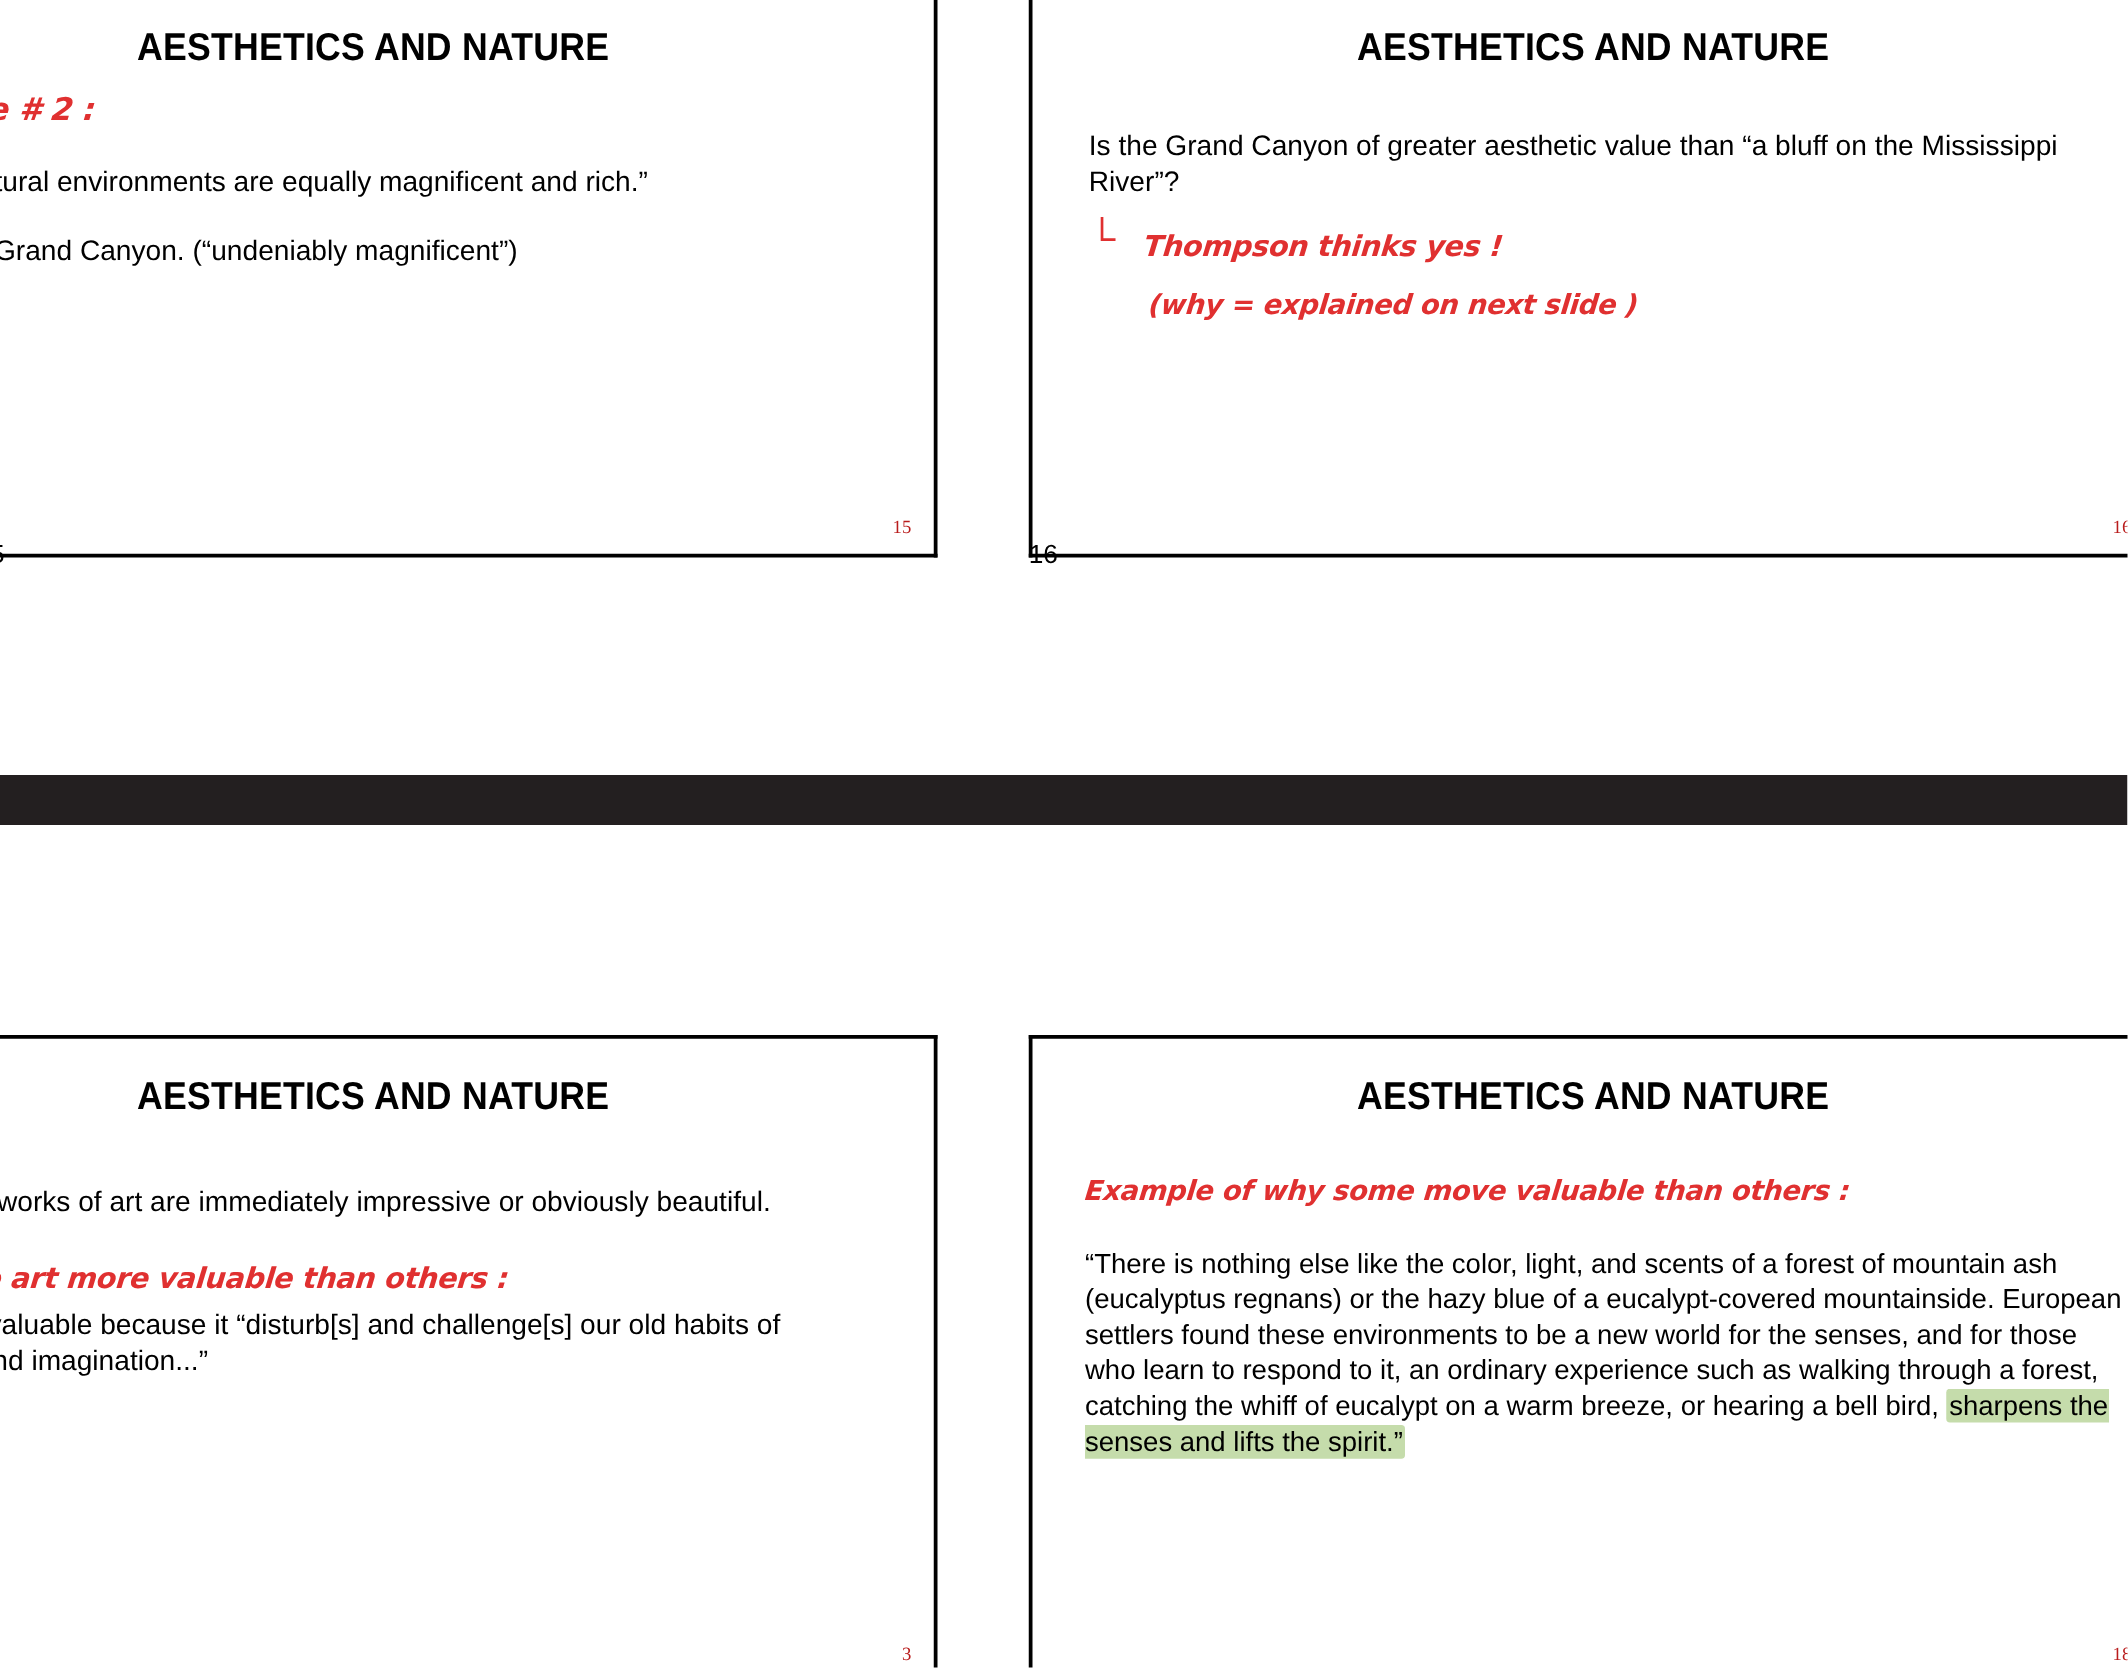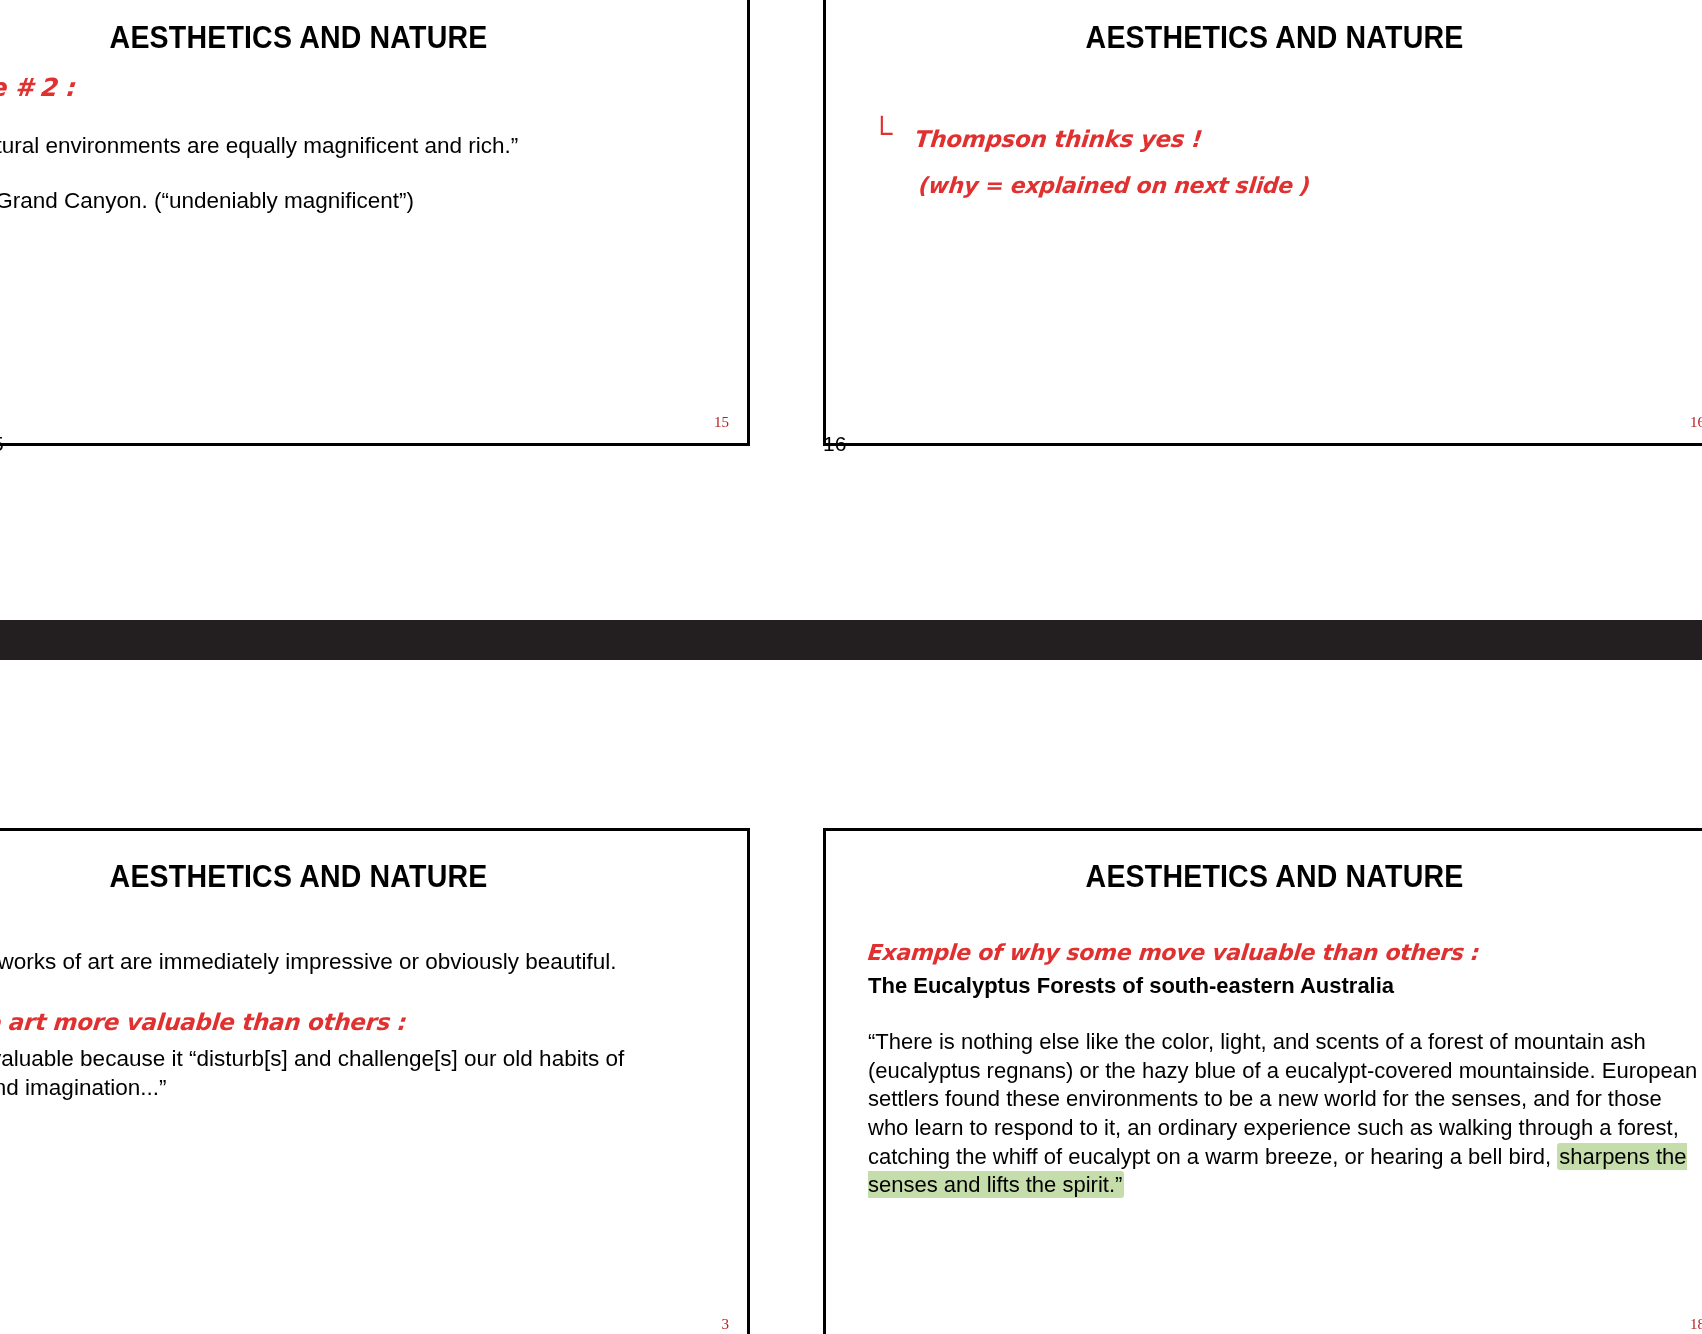--- a/index.html
+++ b/index.html
@@ -170,20 +170,21 @@
         <div class="para indent">E.g., The Grand Canyon.  (“undeniably magnificent”)</div>
       </div>
       <div class="slide-num">15</div>
     </div>
   </div>
 
   <div class="slide slide-tr">
     <div class="slide-inner">
       <div class="slide-title">AESTHETICS AND NATURE</div>
       <div class="slide-body" style="top:108px; left:45px; right:30px;">
+        <div class="para">Is the Grand Canyon of greater aesthetic value than “a bluff on the Mississippi River”?</div>
         <div class="hand-block">
           <div class="hand-row">
             <span class="hand-hook">└</span>
             <span class="hand hand-md" style="margin-left:16px;">Thompson thinks yes !</span>
           </div>
           <div class="hand-row" style="padding-left:48px;">
             <span class="hand hand-sm">(why = explained on next slide )</span>
           </div>
         </div>
       </div>
@@ -213,21 +214,20 @@
     </div>
   </div>
 
   <div class="slide slide-br">
     <div class="slide-inner">
       <div class="slide-title" style="margin-top:28px;">AESTHETICS AND NATURE</div>
       <div class="slide-body" style="top:108px; left:42px; right:22px; font-size:22px;">
         <div class="para">
           <span class="hand hand-sm">Example of why some move valuable than others :</span>
         </div>
-        <div class="para bold" style="margin-top:4px;">The Eucalyptus Forests of south-eastern Australia</div>
         <div class="para tight" style="margin-top:28px;">
           <span>“There is nothing else like the color, light, and scents of a forest of mountain ash (eucalyptus regnans) or the hazy blue of a eucalypt-covered mountainside. European settlers found these environments to be a new world for the senses, and for those who learn to respond to it, an ordinary experience such as walking through a forest, catching the whiff of eucalypt on a warm breeze, or hearing a bell bird, </span><span class="hl">sharpens the senses and lifts the spirit.”</span>
         </div>
       </div>
       <div class="slide-num">18</div>
     </div>
   </div>
 </div>
 
 </body></html>

